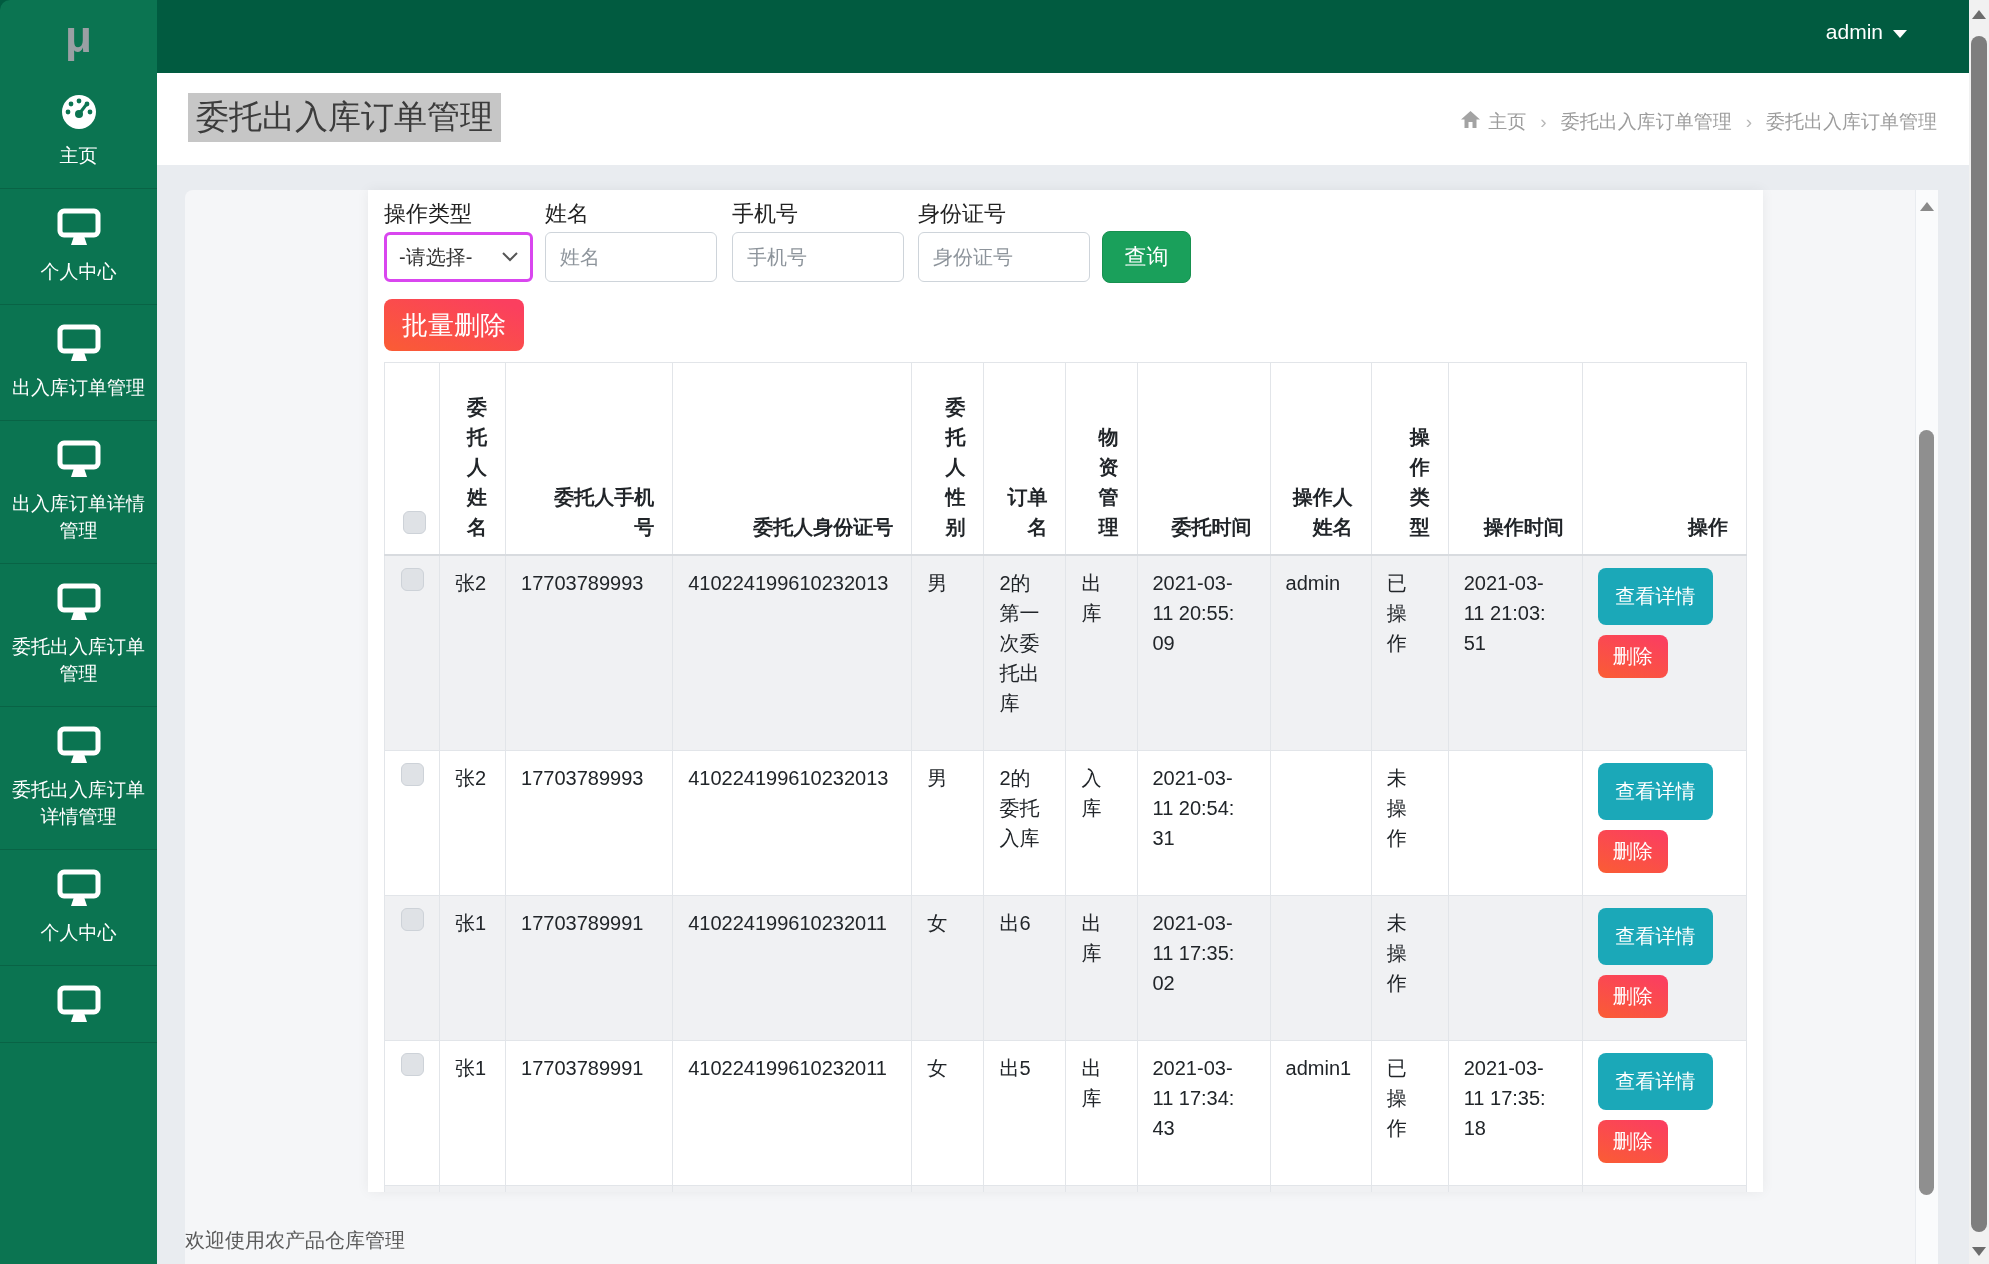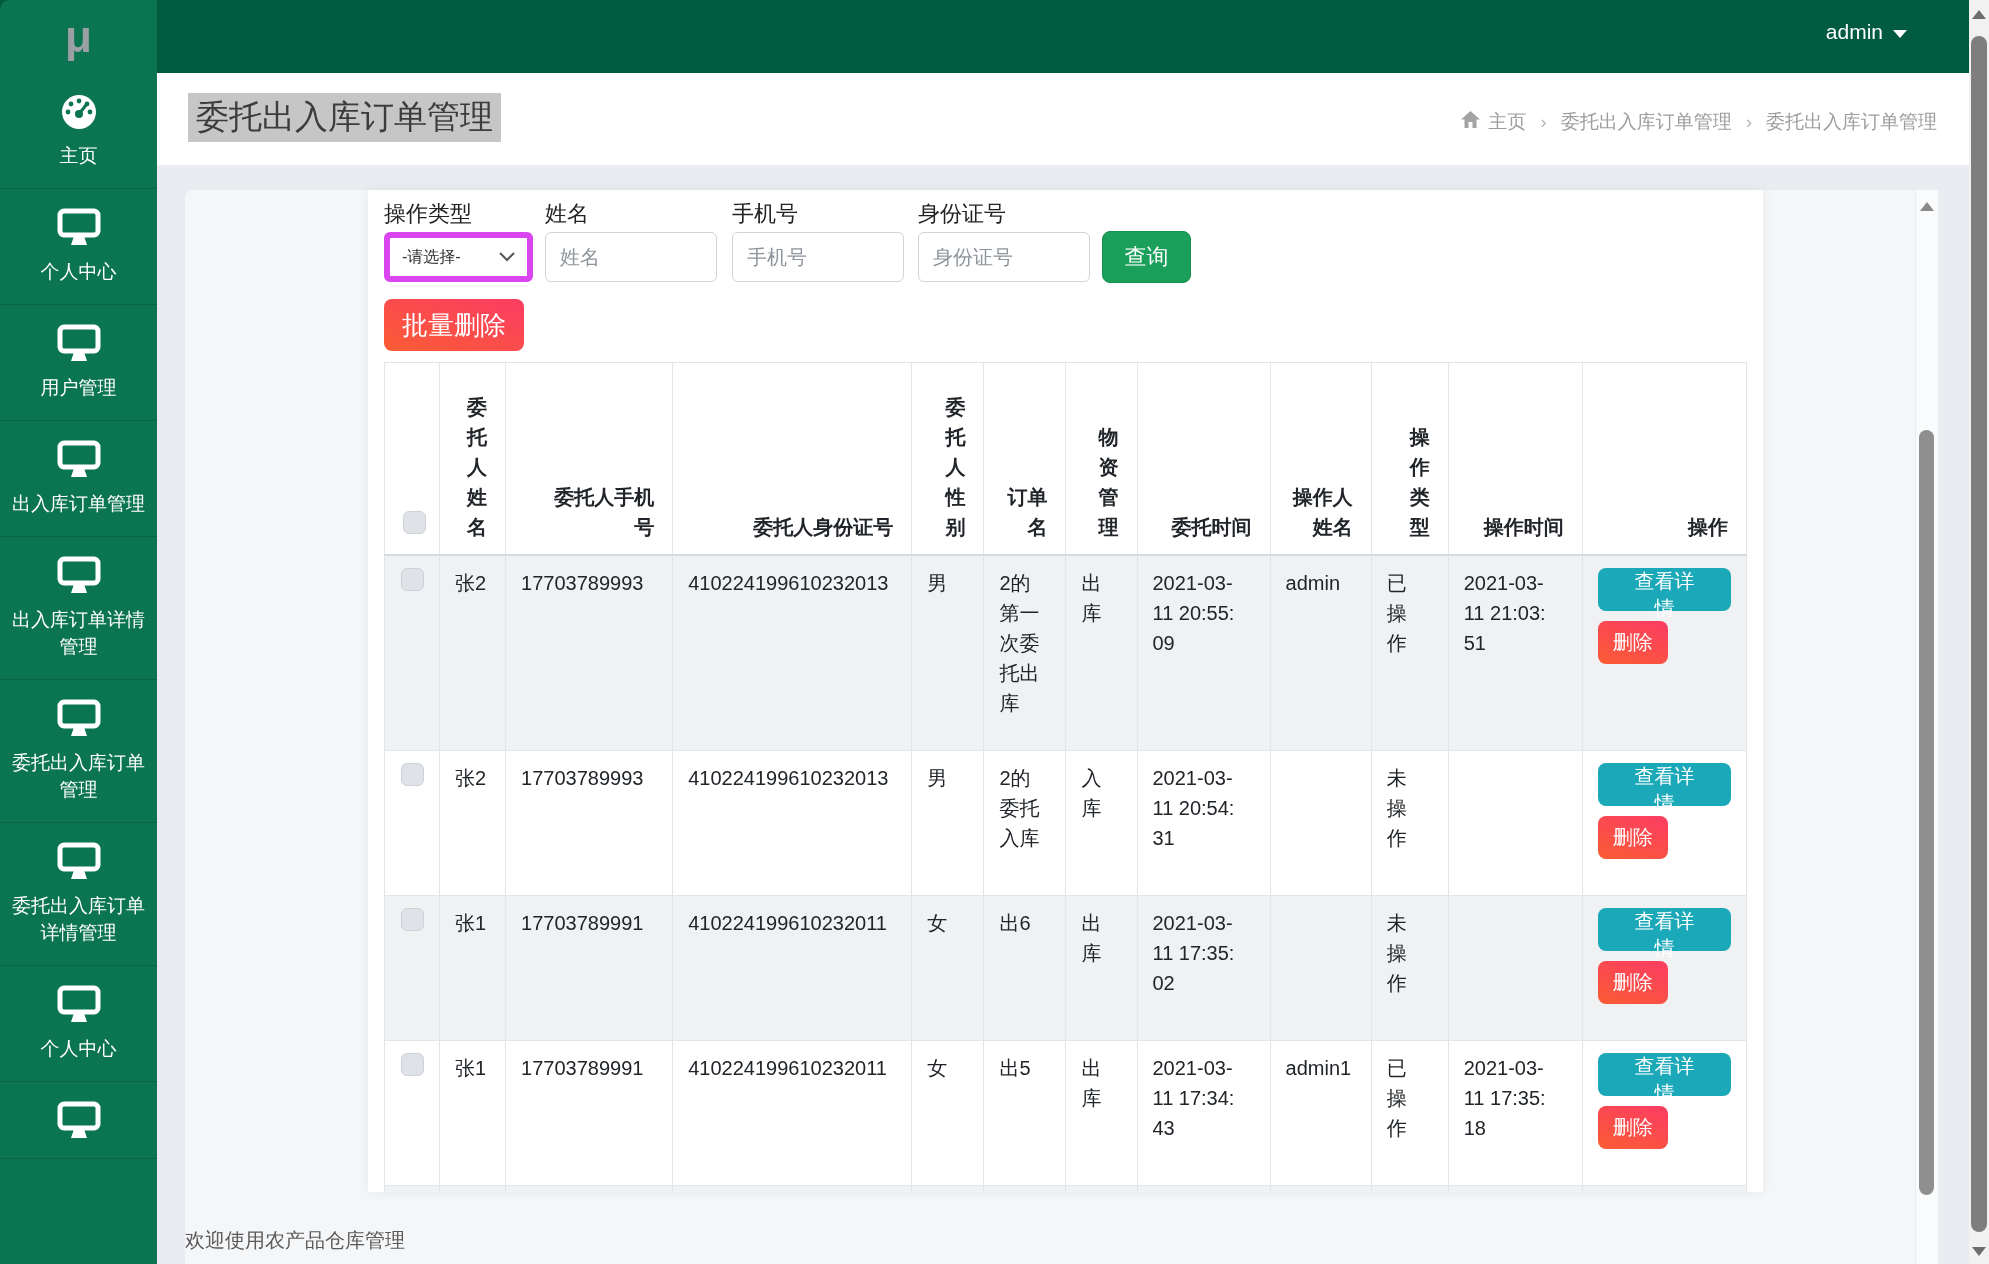--- a/index.html
+++ b/index.html
@@ -37,23 +37,23 @@
   .main { position:absolute; left:157px; top:165px; width:1812px; height:1099px; background:#e9ecf0; }
   .panel { position:absolute; left:28px; top:25px; width:1730px; height:1074px;
     background:#f5f6f8; border-radius:8px 0 0 0; }
   .card { position:absolute; left:183px; top:0; width:1395px; height:1002px; background:#fff;
     box-shadow:0 0 12px rgba(0,0,0,0.06); overflow:hidden; padding:10px 16px 0 16px; }
 
   
   .filter-row { display:flex; align-items:flex-end; }
   .fgroup { display:flex; flex-direction:column; }
   .flabel { font-size:22px; color:#222; height:28px; line-height:28px; margin-bottom:4px; }
-  .selectbox { width:149px; height:50px; border:6px solid #d946ef; border-radius:6px;
+  .selectbox { width:149px; height:50px; border:3px solid #d946ef; border-radius:6px;
     display:flex; align-items:center; justify-content:space-between; padding:0 12px;
-    font-size:16px; color:#333; background:#fff; cursor:pointer; }
+    font-size:20px; color:#333; background:#fff; cursor:pointer; }
   .finput { width:172px; height:50px; border:1px solid #ced4da; border-radius:6px;
     padding:0 14px; font-size:20px; color:#333; }
   .finput::placeholder { color:#8d949b; }
   .mr12{margin-right:12px} .mr15{margin-right:15px} .mr14{margin-right:14px}
   .btn-search { width:89px; height:52px; background:#1AA05B; border:1px solid #17914f;
     border-radius:8px; color:#fff; font-size:22px; cursor:pointer; margin-bottom:-1px; }
   .btn-batch { margin-top:17px; width:140px; height:52px; border:none; border-radius:8px;
     background:linear-gradient(200deg,#fb3f5f 10%,#fa5b36 95%); color:#fff; font-size:26px; cursor:pointer; display:block; }
 
   
@@ -64,21 +64,21 @@
   thead tr { height:192px; }
   td { vertical-align:top; font-size:20px; line-height:30px; padding:12px 15px; text-align:left; }
   tbody tr:nth-child(odd) { background:#f0f1f3; }
   tbody tr:nth-child(1) { height:196px; }
   tbody tr:nth-child(2), tbody tr:nth-child(3), tbody tr:nth-child(4), tbody tr:nth-child(5) { height:145px; }
   .cb-cell { text-align:center; }
   .cb { display:inline-block; width:23px; height:23px; background:#dfe2e6;
     border:1px solid #cdd2d8; border-radius:6px; cursor:pointer; }
   .w22{display:inline-block;width:22px} .w44{display:inline-block;width:44px}
   .w86{display:inline-block;width:86px} .w110{display:inline-block;width:110px}
-  .btn-view { display:block; min-width:115px; height:43px; padding:0 28px; margin-bottom:10px;
+  .btn-view { display:block; min-width:115px; height:57px; padding:0 14px; margin-bottom:10px;
     background:#1BA8B8; border:none; border-radius:8px; color:#fff; font-size:20px; cursor:pointer; }
   .btn-del { display:block; width:70px; height:43px;
     background:linear-gradient(200deg,#fb3f5f 10%,#fa5b36 95%);
     border:none; border-radius:8px; color:#fff; font-size:20px; cursor:pointer; }
 
   
   .footer { position:absolute; left:0; top:1037px; width:100%; text-align:left;
     font-size:20px; color:#5a5a5a; }
 
   
@@ -121,27 +121,20 @@
      <circle cx="20" cy="22" r="4" fill="#0B7451"></circle>
           </svg></span>
         <div class="side-label">主页</div>
       </div>
       <div class="side-item">
         <span class="side-icon"><svg width="44" height="38" viewBox="0 0 44 38">
      <rect x="3" y="3" width="38" height="24" rx="4" fill="none" stroke="#fff" stroke-width="5"></rect>
      <path d="M17 28 L27 28 L30 37 L14 37 Z" fill="#fff"></path>
           </svg></span>
         <div class="side-label">个人中心</div>
-      </div>
-      <div class="side-item">
-        <span class="side-icon"><svg width="44" height="38" viewBox="0 0 44 38">
-     <rect x="3" y="3" width="38" height="24" rx="4" fill="none" stroke="#fff" stroke-width="5"></rect>
-     <path d="M17 28 L27 28 L30 37 L14 37 Z" fill="#fff"></path>
-          </svg></span>
-        <div class="side-label">用户管理</div>
       </div>
       <div class="side-item">
         <span class="side-icon"><svg width="44" height="38" viewBox="0 0 44 38">
      <rect x="3" y="3" width="38" height="24" rx="4" fill="none" stroke="#fff" stroke-width="5"></rect>
      <path d="M17 28 L27 28 L30 37 L14 37 Z" fill="#fff"></path>
           </svg></span>
         <div class="side-label">出入库订单管理</div>
       </div>
       <div class="side-item">
         <span class="side-icon"><svg width="44" height="38" viewBox="0 0 44 38">

